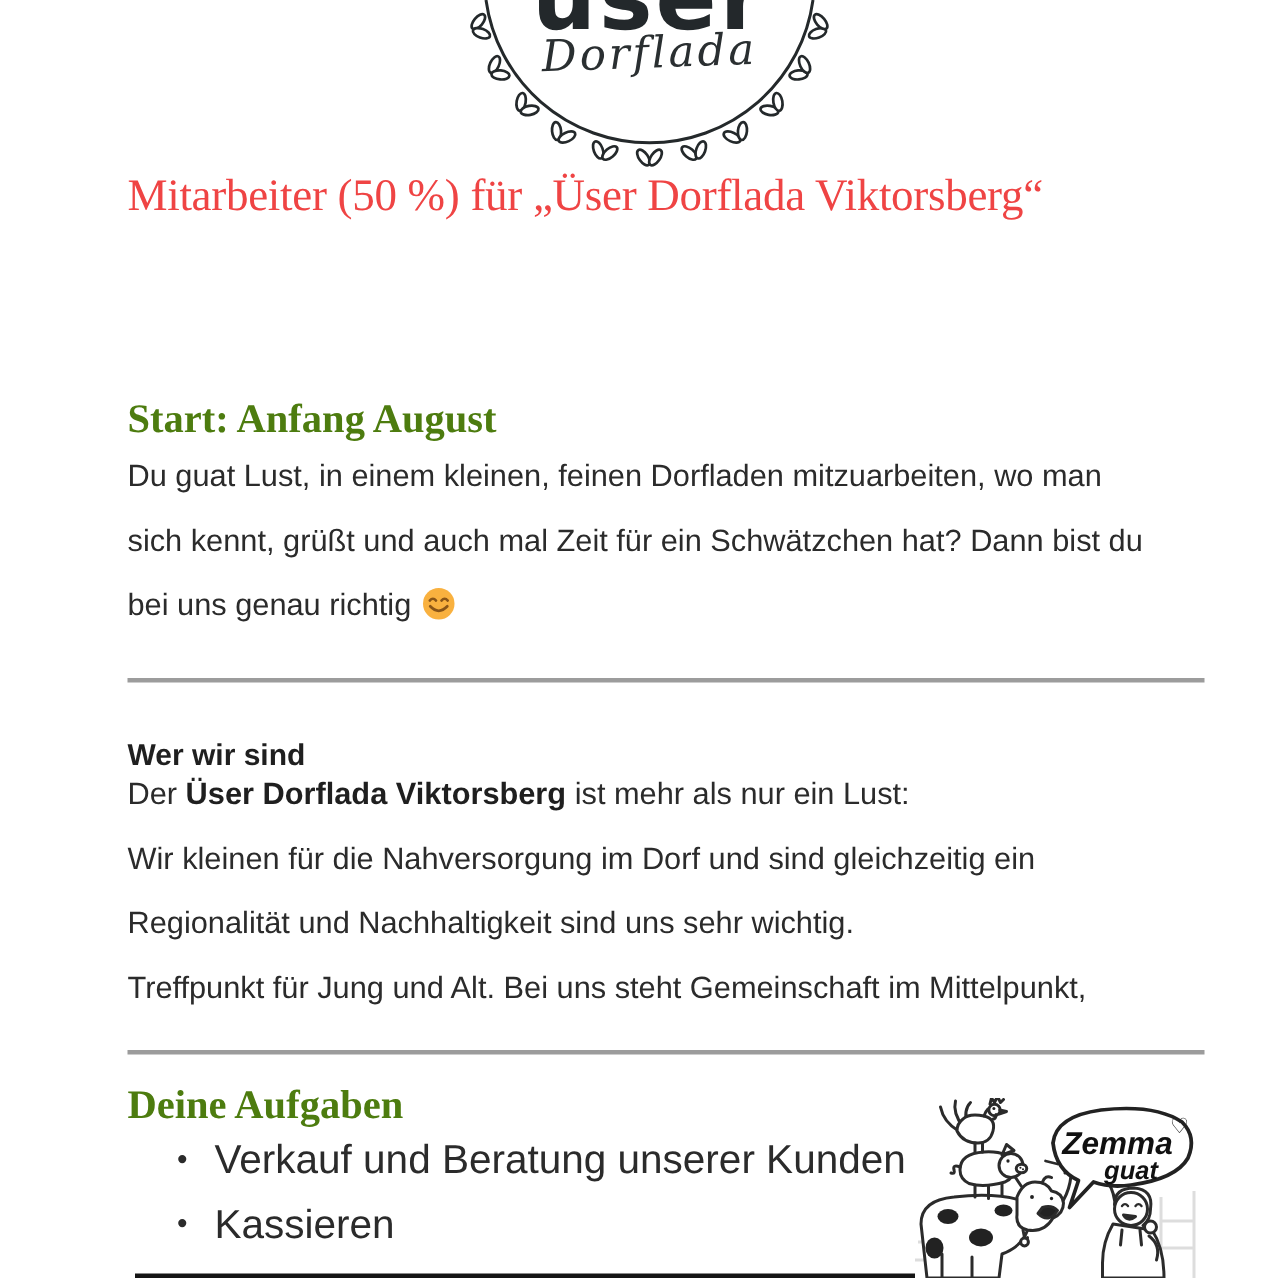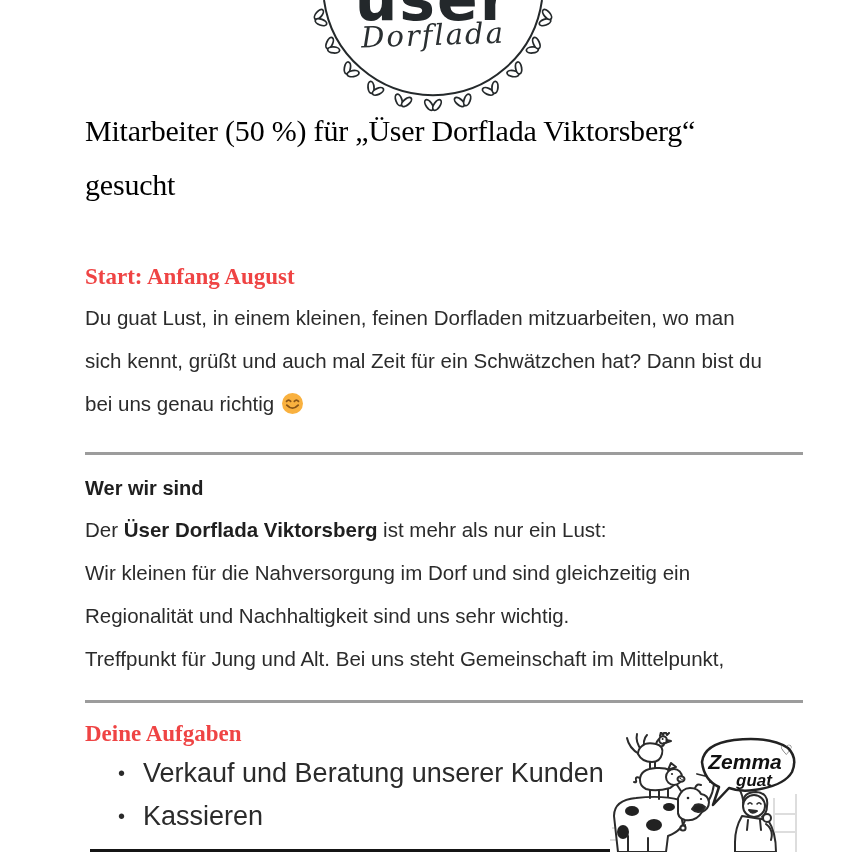--- a/index.html
+++ b/index.html
@@ -21,30 +21,30 @@
   .logo-script {
     position:absolute; top:18px; left:0; width:100%; text-align:center;
     font-family:"DejaVu Serif","Liberation Serif",serif;
     font-style:italic; font-size:29px; letter-spacing:2px; color:#2a2f31;
     transform:rotate(-2deg);
   }
   
   .doc-title {
     position:absolute; left:85px; top:104px; width:700px;
     font-family:"Liberation Serif","DejaVu Serif",serif;
-    font-size:30px; line-height:54px; color:#000000; letter-spacing:-0.2px;
+    font-size:30px; line-height:54px; color:#ef4444; letter-spacing:-0.2px;
   }
   .serif-heading {
     position:absolute; left:85px;
     font-family:"Liberation Serif","DejaVu Serif",serif;
-    font-weight:700; font-size:23px; color:#ef4444;
+    font-weight:700; font-size:27px; color:#4d7c0f;
   }
   .sans-heading {
     position:absolute; left:85px;
-    font-weight:700; font-size:20px; color:#1f1f1f;
+    font-weight:700; font-size:20px; color:#1f1f1f;margin-top:16px;
   }
   .para { position:absolute; left:85px; width:720px; font-size:20.5px; line-height:43px; color:#2b2b2b; }
   .bold-inline { font-weight:700; color:#1f1f1f; }
   .divider { position:absolute; left:85px; width:718px; height:3px; background:#9c9c9c; }
   
   .task-list { position:absolute; left:85px; top:752px; width:520px; list-style:none; }
   .task-list li {
     position:relative; padding-left:58px; font-size:27px; line-height:43px; color:#2b2b2b;
   }
   .task-list li::before {
@@ -114,21 +114,20 @@
             <ellipse cx="-4" cy="-7" rx="3" ry="6" transform="rotate(35 -4 -7)"></ellipse>
           </g>
       </g>
     </svg>
     <div class="logo-word">üser</div>
     <div class="logo-script">Dorflada</div>
   </div>
 
   <div class="doc-title">
     <div>Mitarbeiter (50 %) für „Üser Dorflada Viktorsberg“</div>
-    <div>gesucht</div>
   </div>
 
   <div class="serif-heading" style="top:264px;">Start: Anfang August</div>
   <div class="para" style="top:296px;">
     <div>Du guat Lust, in einem kleinen, feinen Dorfladen mitzuarbeiten, wo man</div>
     <div>sich kennt, grüßt und auch mal Zeit für ein Schwätzchen hat? Dann bist du</div>
     <div><span>bei uns genau richtig</span><span class="emoji"><svg width="23" height="23" viewBox="0 0 23 23">
             <circle cx="11.5" cy="11.5" r="10.5" fill="#F9B13F"></circle>
             <path d="M5.5,9.4 Q7.6,6.8 9.7,9.4" fill="none" stroke="#8a5517" stroke-width="1.7" stroke-linecap="round"></path>
             <path d="M13.3,9.4 Q15.4,6.8 17.5,9.4" fill="none" stroke="#8a5517" stroke-width="1.7" stroke-linecap="round"></path>

